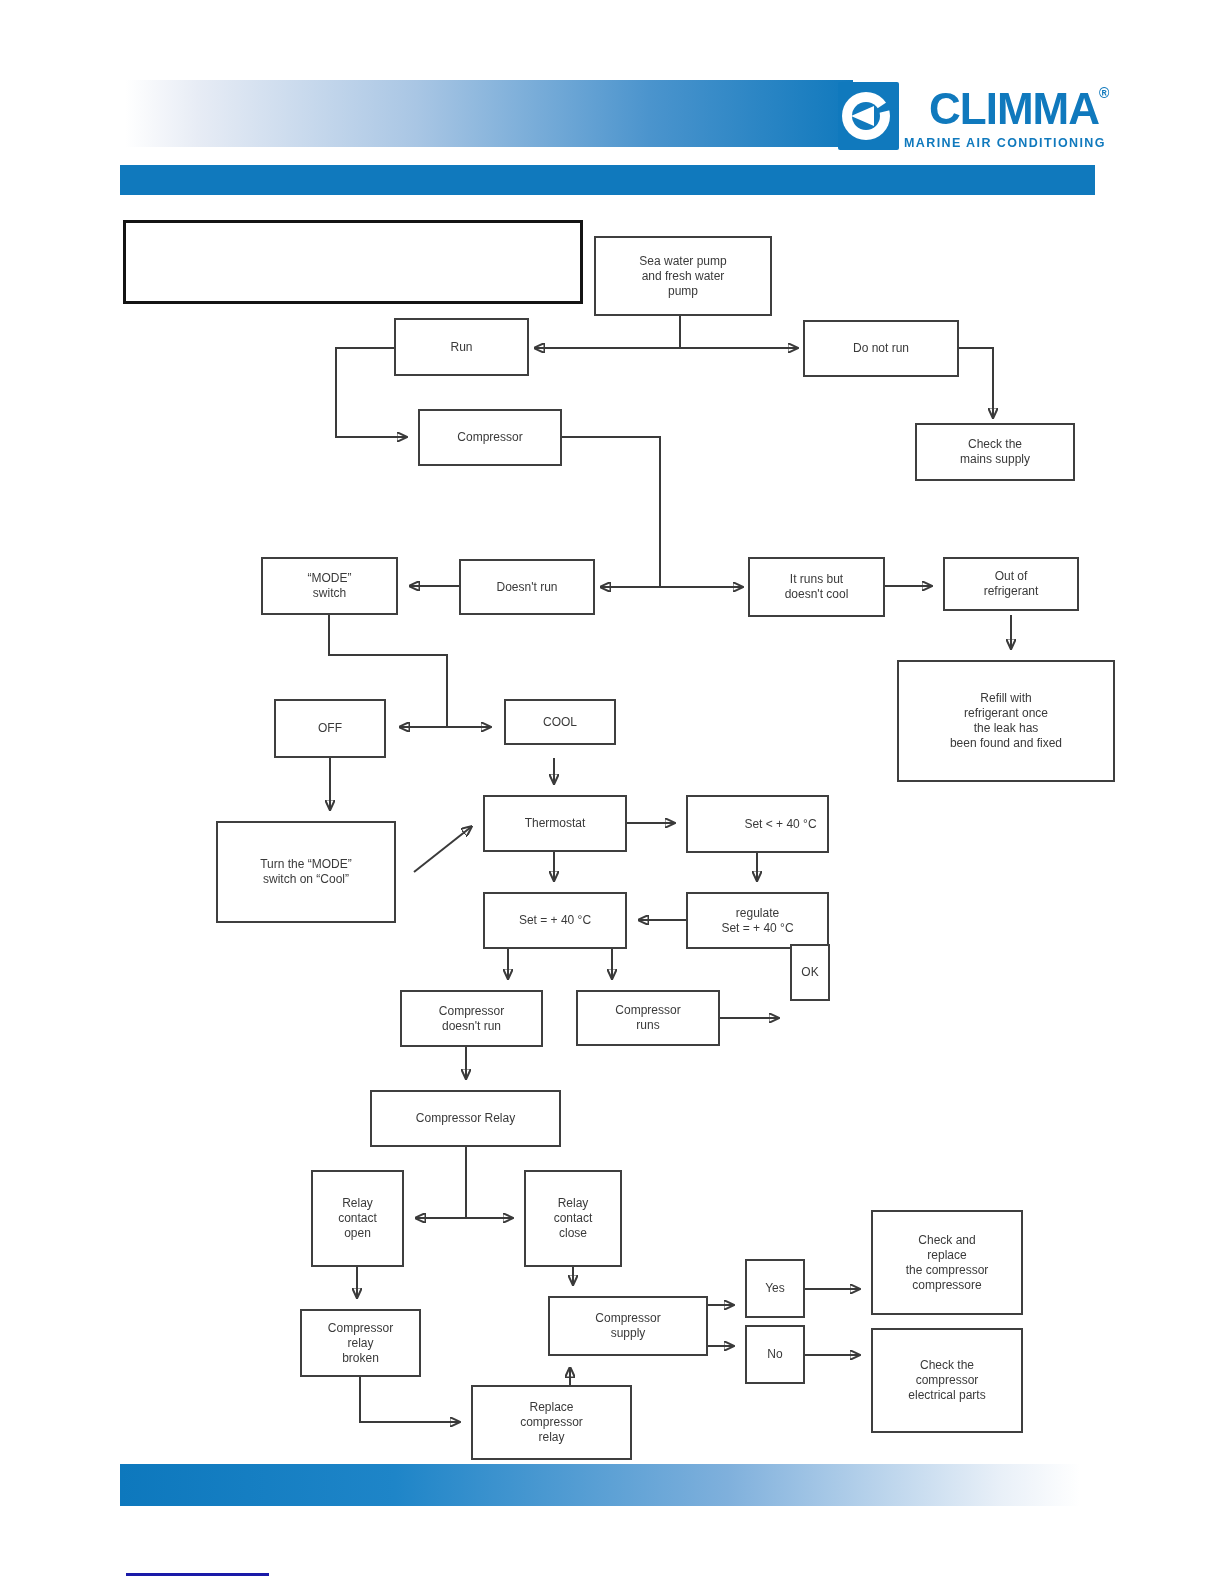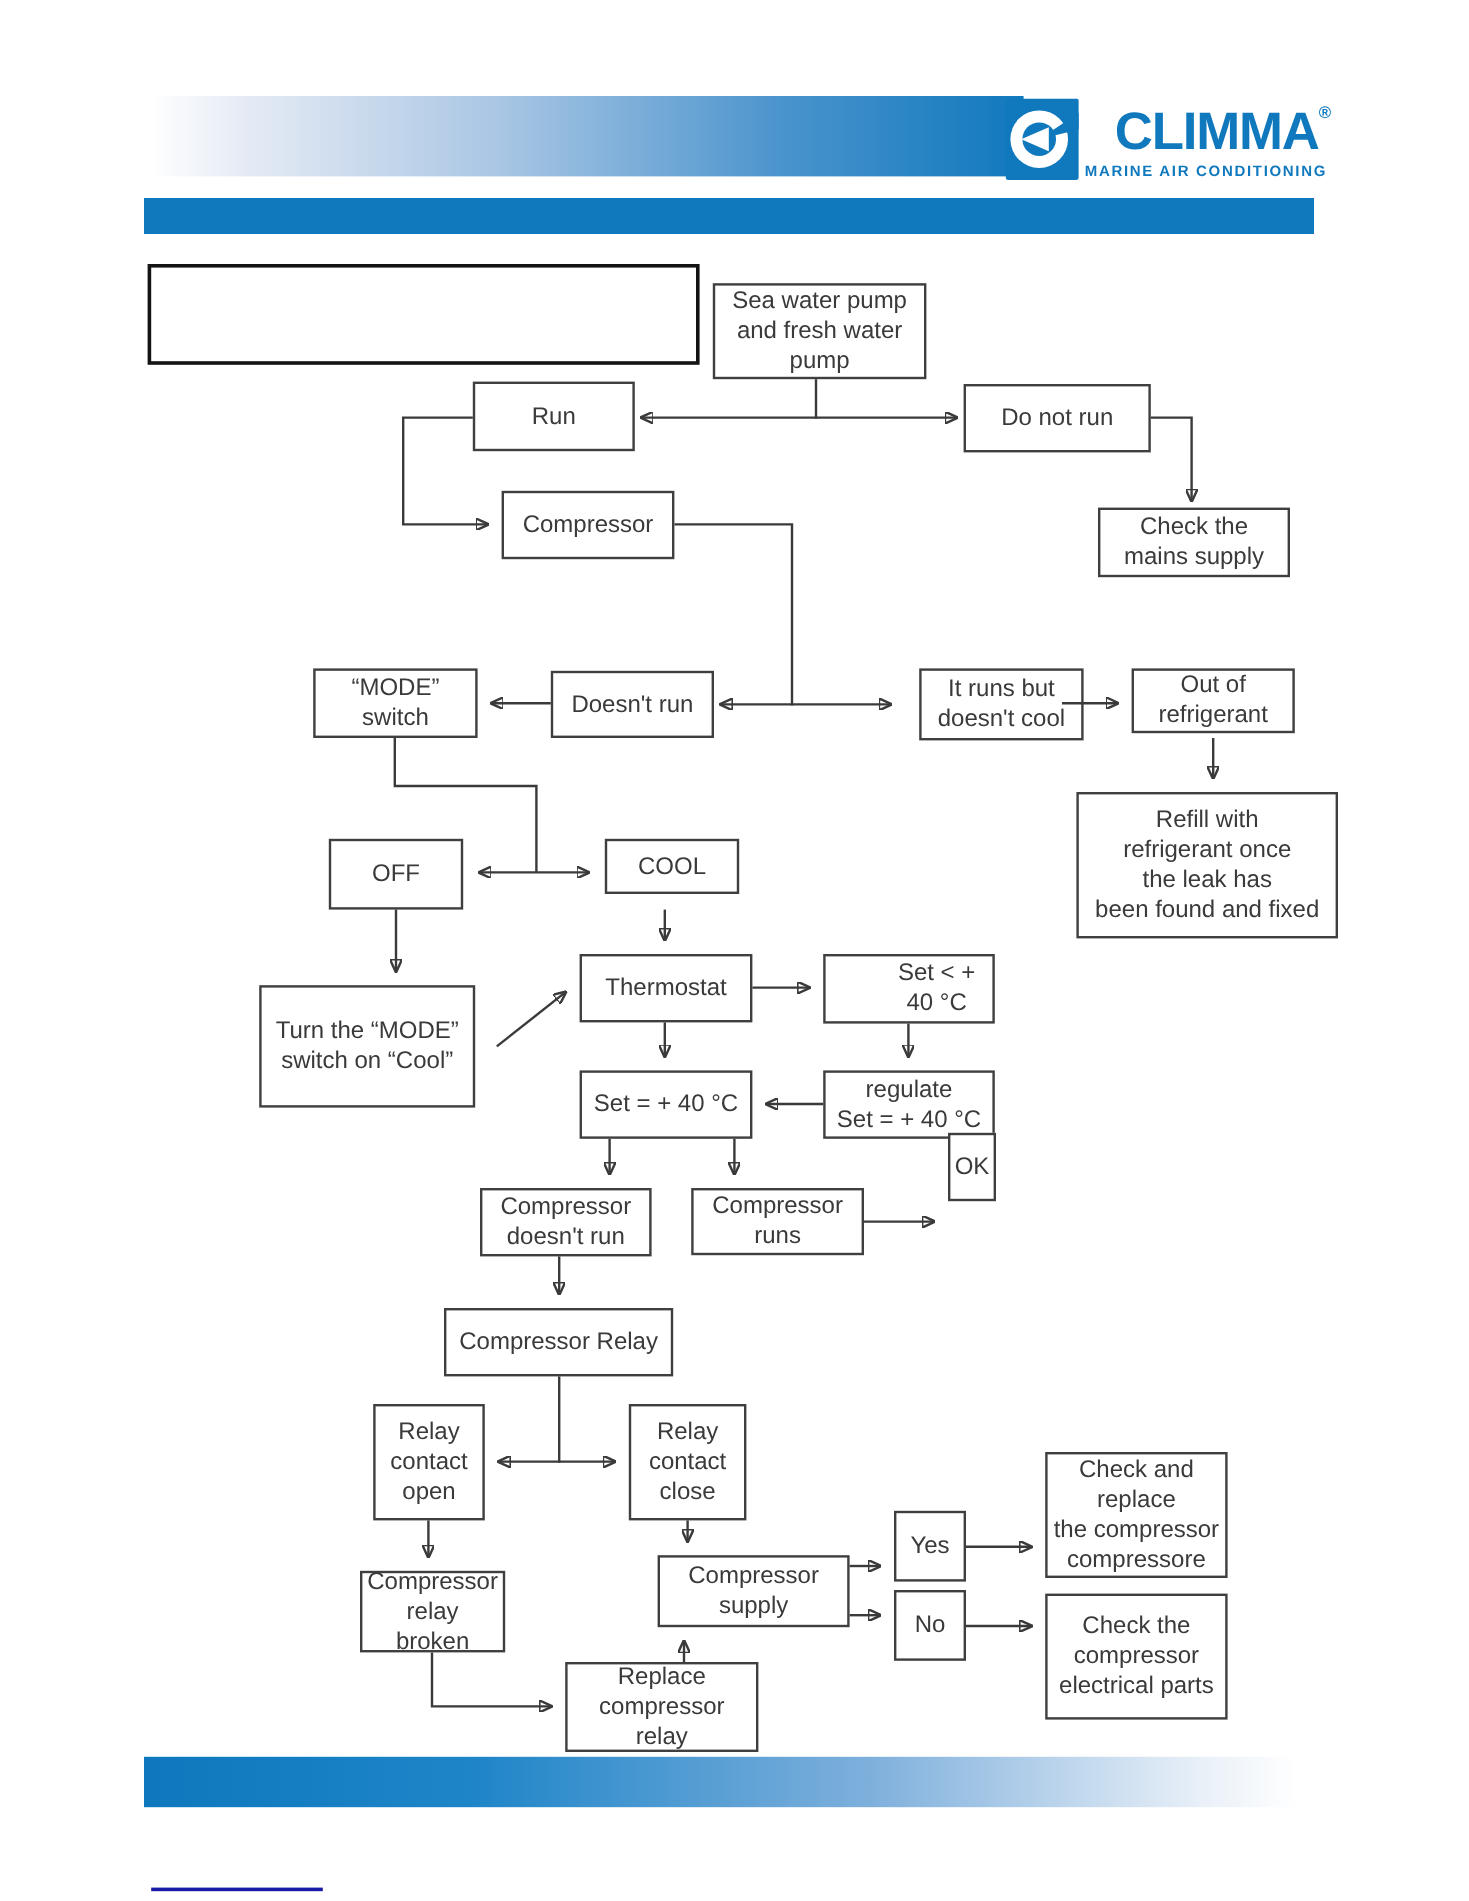--- a/index.html
+++ b/index.html
@@ -40,21 +40,21 @@
   .footer-line {
     position: absolute; left: 126px; top: 1573px; width: 143px; height: 3px;
     background: #1a1aa8;
   }
 
   
   .node {
     position: absolute; box-sizing: border-box;
     background: #ffffff; border: 2px solid #3f3f3f;
     display: flex; align-items: center; justify-content: center;
-    text-align: center; color: #3a3a3a; font-size: 20px; line-height: 1.25;
+    text-align: center; color: #3a3a3a; font-size: 12px; line-height: 1.25;
     white-space: pre-line; padding: 2px;
   }
   .title-box { border: 3px solid #141414; }
 
   
   .connectors { position: absolute; left: 0; top: 0; pointer-events: none; }
   .connectors path { stroke: #3a3a3a; stroke-width: 2; fill: none; }
 </style>
 </head>
 <body>
@@ -87,21 +87,21 @@
 <div class="node" style="left:915px;top:423px;width:160px;height:58px;">Check the
 mains supply</div>
 
 <div class="node" style="left:418px;top:409px;width:144px;height:57px;">Compressor</div>
 
 <div class="node" style="left:261px;top:557px;width:137px;height:58px;">“MODE”
 switch</div>
 
 <div class="node" style="left:459px;top:559px;width:136px;height:56px;">Doesn't run</div>
 
-<div class="node" style="left:748px;top:557px;width:137px;height:60px;margin-left:18px;">It runs but
+<div class="node" style="left:748px;top:557px;width:137px;height:60px;">It runs but
 doesn't cool</div>
 
 <div class="node" style="left:943px;top:557px;width:136px;height:54px;">Out of
 refrigerant</div>
 
 <div class="node" style="left:861px;top:660px;width:218px;height:122px;margin-left:36px;">Refill with
 refrigerant once
 the leak has
 been found and fixed</div>
 

